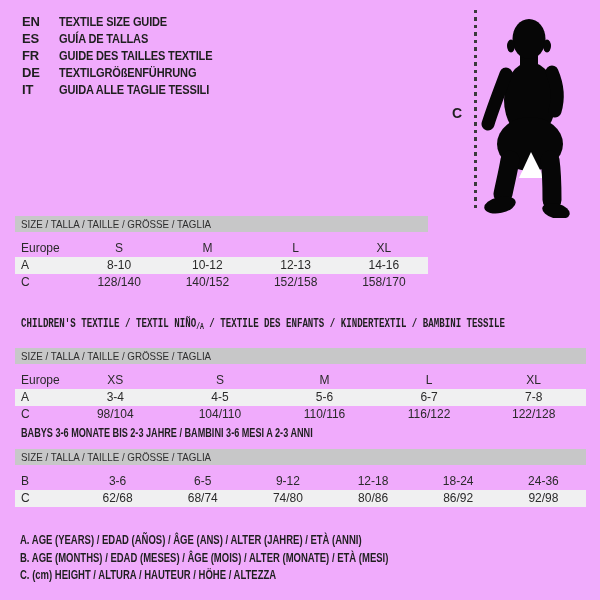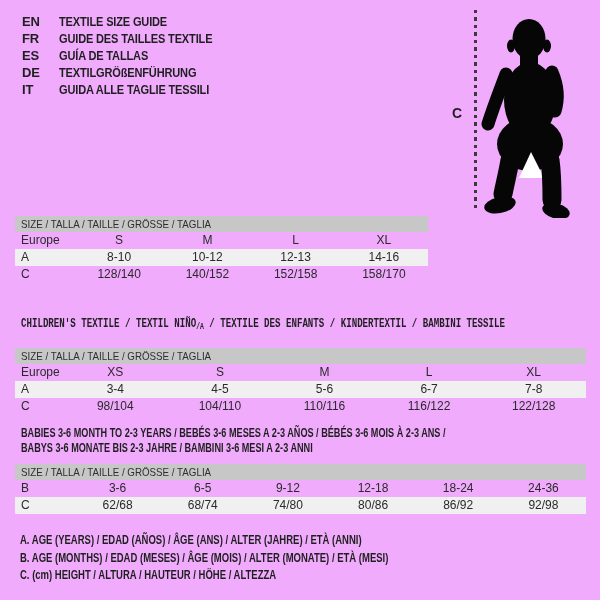--- a/index.html
+++ b/index.html
@@ -29,46 +29,46 @@
   .tbl-section{position:absolute;left:15px;}
   .s1{top:216px;width:413px;}
   .s2{top:318px;width:571px;}
   .s3{top:426px;width:571px;}
   .sec-title{font-size:12px;font-weight:bold;line-height:13px;padding-left:6px;}
   .s1 .sec-title{margin-bottom:9px;}
   .s2 .sec-title{margin-bottom:14px;font-family:Liberation Mono, monospace;}
   .s3 .sec-title{line-height:15px;margin-bottom:8px;}
   .ttl-sub{font-size:8.5px;vertical-align:-2px;font-weight:bold;}
   .size-bar{height:16px;line-height:16px;background:#c7c7c8;padding-left:6px;font-size:11.5px;color:#2e2e2e;}
-  table{width:100%;border-collapse:collapse;table-layout:fixed;}
+  table{width:100%;border-collapse:collapse;table-layout:fixed;margin-top:8px;}
   td{height:17px;line-height:17px;font-size:12px;text-align:center;padding:0;color:#2a2a2a;white-space:nowrap;}
   td.rl{text-align:left;padding-left:6px;}
   tr.stripe td{background:#f0f0f1;}
 
   
   .legend{position:absolute;left:20px;top:532px;}
   .legend-line{height:17.5px;line-height:17.5px;font-size:12.5px;font-weight:bold;}
 </style>
 </head>
 <body>
 
 <div class="canvas">
 
   <div class="lang-block">
     <div class="lang-row">
       <span class="lang-code">EN</span>
       <span class="cond85">TEXTILE SIZE GUIDE</span>
     </div>
     <div class="lang-row">
+      <span class="lang-code">ES</span>
+      <span class="cond85">GUÍA DE TALLAS</span>
+    </div>
+    <div class="lang-row">
       <span class="lang-code">FR</span>
       <span class="cond85">GUIDE DES TAILLES TEXTILE</span>
-    </div>
-    <div class="lang-row">
-      <span class="lang-code">ES</span>
-      <span class="cond85">GUÍA DE TALLAS</span>
     </div>
     <div class="lang-row">
       <span class="lang-code">DE</span>
       <span class="cond85">TEXTILGRÖßENFÜHRUNG</span>
     </div>
     <div class="lang-row">
       <span class="lang-code">IT</span>
       <span class="cond85">GUIDA ALLE TAGLIE TESSILI</span>
     </div>
   </div>
@@ -178,21 +178,20 @@
         <td>110/116</td>
         <td>116/122</td>
         <td>122/128</td>
       </tr>
     </tbody>
       </table>
   </section>
 
   <section class="tbl-section s3">
     <div class="sec-title">
-      <div><span class="cond">BABIES 3-6 MONTH TO 2-3 YEARS / BEBÉS 3-6 MESES A 2-3 AÑOS / BÉBÉS 3-6 MOIS À 2-3 ANS /</span></div>
       <div><span class="cond">BABYS 3-6 MONATE BIS 2-3 JAHRE / BAMBINI 3-6 MESI A 2-3 ANNI</span></div>
     </div>
     <div class="size-bar">
       <span class="cond85">SIZE / TALLA / TAILLE / GRÖSSE / TAGLIA</span>
     </div>
     <table>
       <colgroup>
           <col style="width:60px">
           <col>
           <col>

